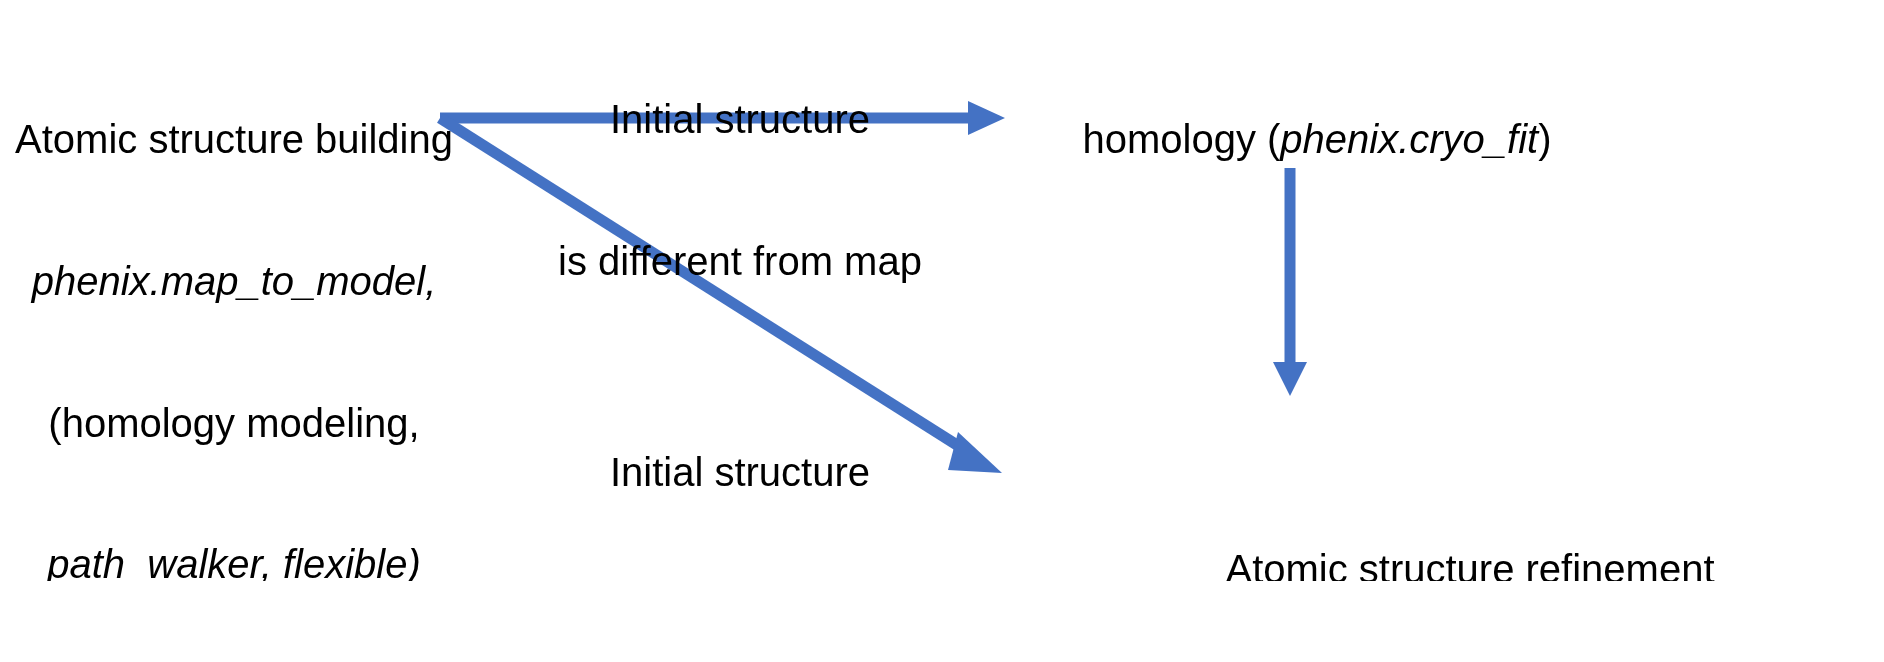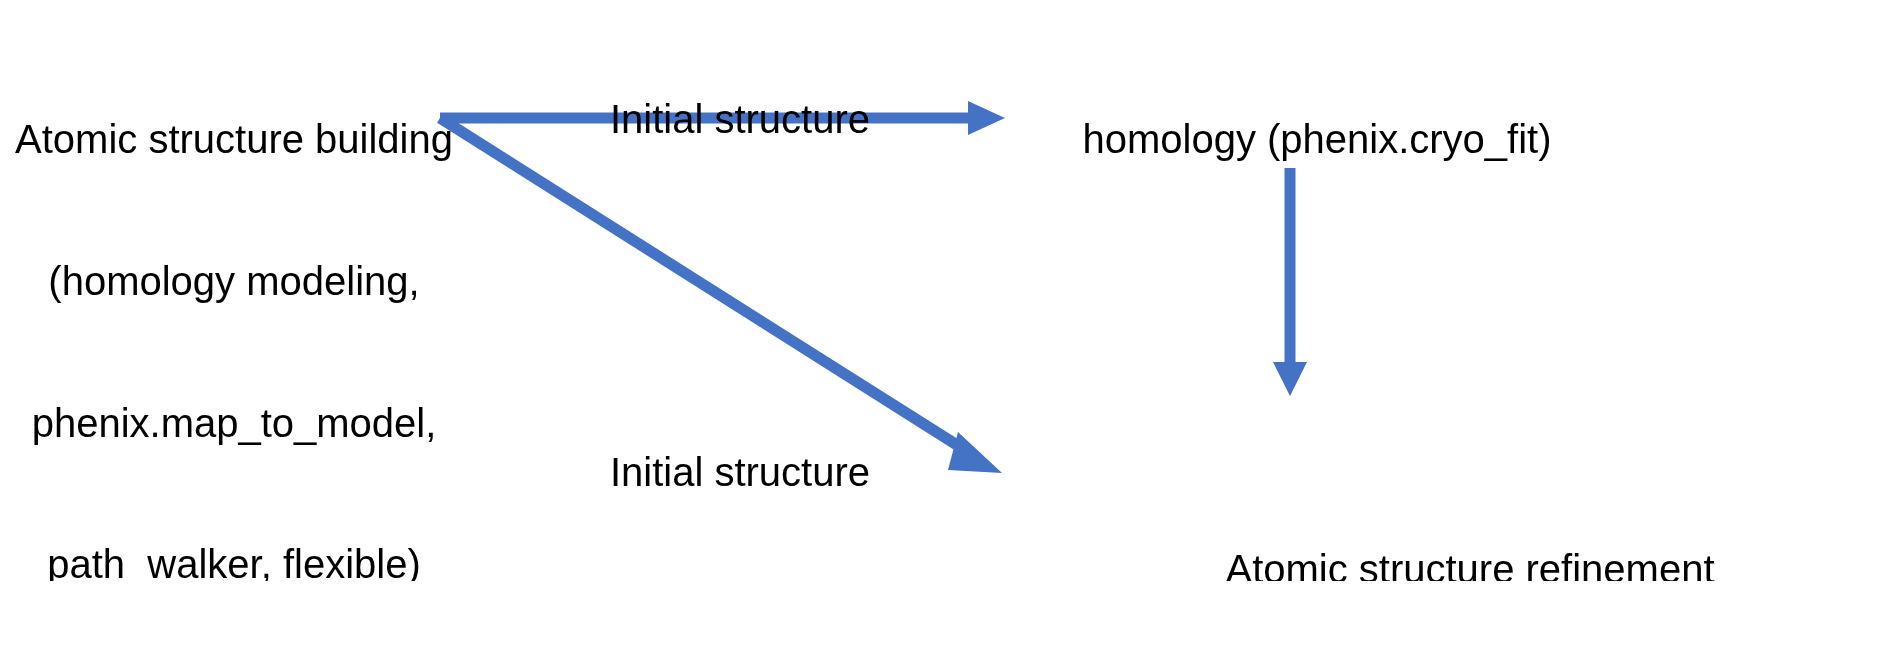--- a/index.html
+++ b/index.html
@@ -20,20 +20,21 @@
     position: absolute;
     line-height: 1.18;
     font-size: 40px;
     color: #000000;
     white-space: pre;
   }
   .tline {
     display: block;
   }
   .it {
+    font-style: italic;
   }
 
   
   #node-build {
     left: 4px;
     top: 22px;
     width: 460px;
     text-align: center;
   }
   #node-flexfit {
@@ -91,27 +92,28 @@
     </g>
 
     <g>
       <line x1="1290" y1="168" x2="1290" y2="362" stroke="#4472C4" stroke-width="11"></line>
       <polygon points="1273,362 1307,362 1290,396" fill="#4472C4"></polygon>
     </g>
   </svg>
 
   <div class="textblock" id="node-build">
     <span class="tline">Atomic structure building</span>
+    <span class="tline it">phenix.map_to_model,</span>
     <span class="tline">(homology modeling,</span>
-    <span class="tline it">phenix.map_to_model,</span>
     <span class="tline"><span class="it">path_walker, flexible)</span></span>
   </div>
 
   <div class="textblock" id="label-different">
     <span class="tline">Initial structure</span>
+    <span class="tline">is different from map</span>
   </div>
 
   <div class="textblock" id="label-similar">
     <span class="tline">Initial structure</span>
   </div>
 
   <div class="textblock" id="node-flexfit">
     <span class="tline"><span>homology (</span><span class="it">phenix.cryo_fit</span><span>)</span></span>
   </div>
 

